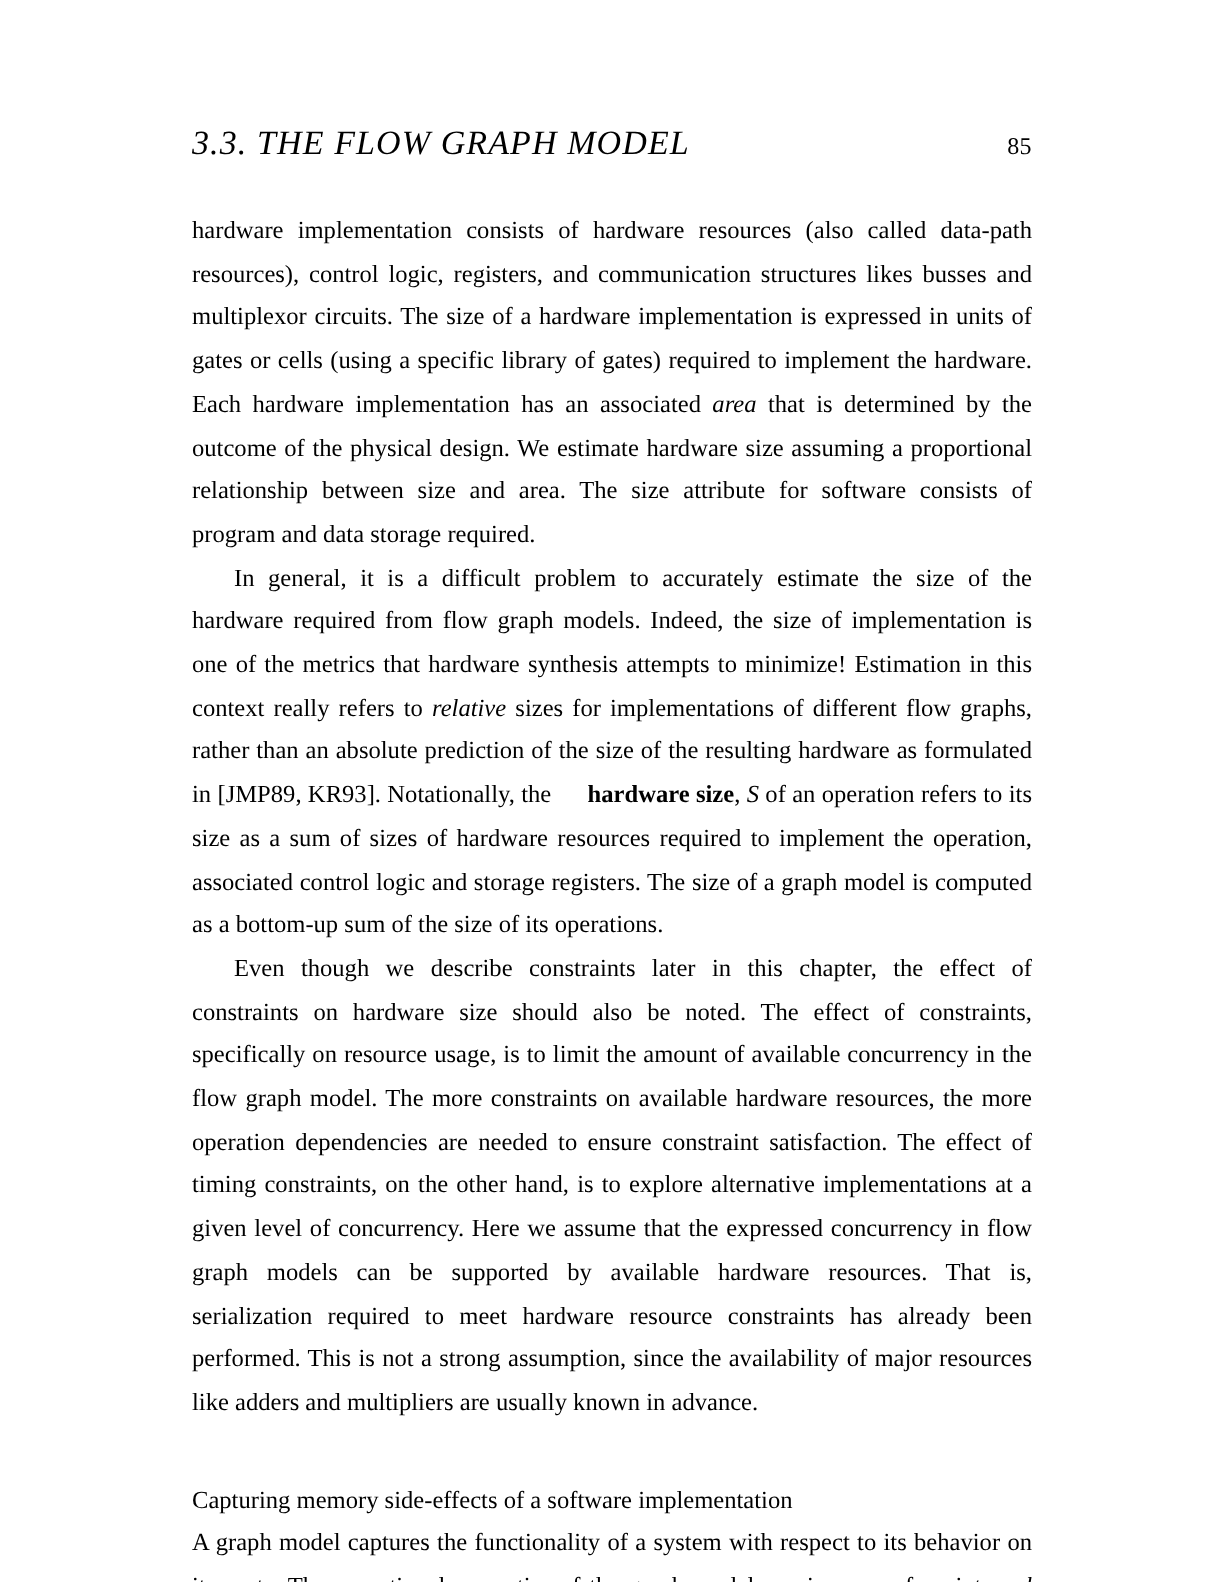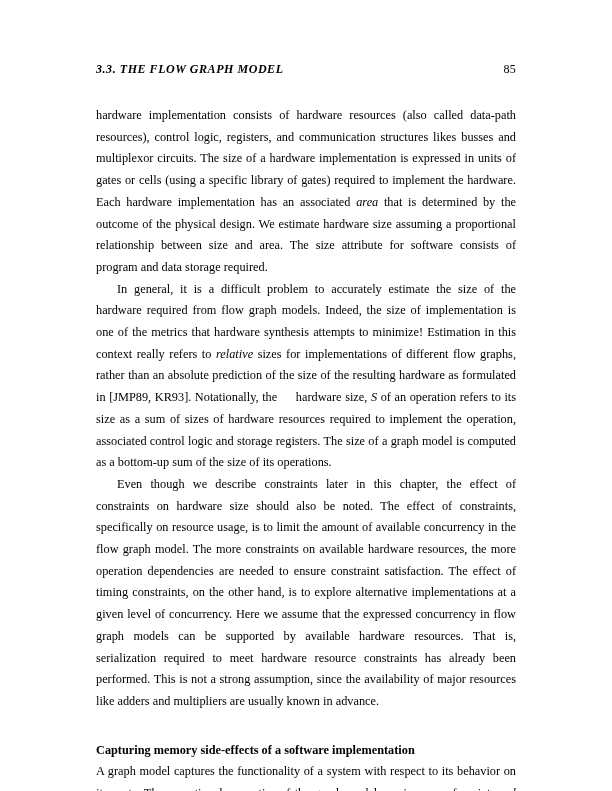--- a/index.html
+++ b/index.html
@@ -26,25 +26,24 @@
     position: absolute;
     left: 96px;
     top: 62px;
     width: 420px;
     display: flex;
     align-items: baseline;
     justify-content: space-between;
   }
   .header-title {
     font-style: italic;
-    font-size: 12px;
+    font-size: 17px;
     letter-spacing: 0.55px;
     font-variant: small-caps;
     white-space: nowrap;
-    font-weight: bold;
   }
   .header-page {
     font-size: 12px;
     letter-spacing: 0.2px;
   }
   .body-col {
     position: absolute;
     left: 96px;
     top: 105px;
     width: 420px;
@@ -59,31 +58,31 @@
   }
   p.para + p.para {
     margin-top: 0px;
   }
   p.indent {
     text-indent: 21px;
   }
   .section-head {
     margin: 0;
     font-size: 12.3px;
-    font-weight: bold;
+    font-weight: normal;
     line-height: 21.7px;
   }
   .gap-before-head {
     margin-top: 27px;
   }
   .gap-after-head {
     margin-top: 19px;
   }
   i { }
-  b { font-weight: normal; padding-left: 15px; }
+  b { font-weight: bold; padding-left: 15px; }
 </style>
 </head>
 <body>
 
 <div class="page">
 
   <div class="header">
     <span class="header-title">3.3.  THE FLOW GRAPH MODEL</span>
     <span class="header-page">85</span>
   </div>

